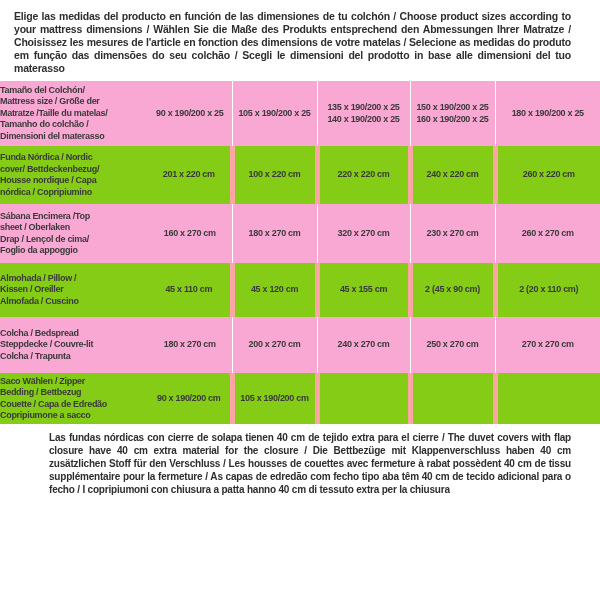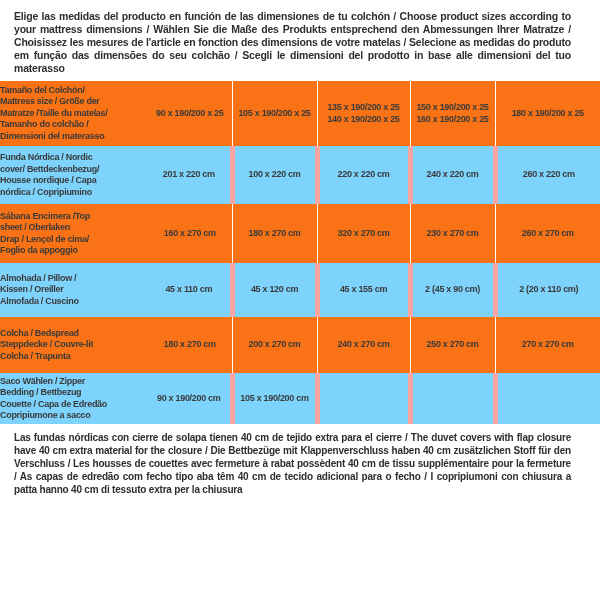--- a/index.html
+++ b/index.html
@@ -45,32 +45,33 @@
     padding: 0;
   }
   td.label {
     text-align: left;
     padding-left: 20px;
     padding-right: 4px;
   }
   td.val {
     text-align: center;
   }
-  tr.shade { background: #f97316; }
-  tr.plain { background: #7dd3fc; }
+  tr.shade { background: #f9a8d4; }
+  tr.plain { background: #84cc16; }
   tr.plain td.val + td.val { border-left: 5px solid #fca5a5; }
   tr.shade td.val + td.val { border-left: 1px solid #ffffff; }
   .note {
     padding: 7px 14px 0 14px;
     font-size: 10px;
     line-height: 13px;
     font-weight: bold;
     letter-spacing: -0.2px;
     text-align: justify;
     color: #2e2e2e;
+    margin-left: 35px;
   }
 </style>
 </head>
 <body>
 
 <div class="page">
 
   <div class="intro">Elige las medidas del producto en función de las dimensiones de tu colchón / Choose product sizes according to your mattress dimensions / Wählen Sie die Maße des Produkts entsprechend den Abmessungen Ihrer Matratze / Choisissez les mesures de l'article en fonction des dimensions de votre matelas / Selecione as medidas do produto em função das dimensões do seu colchão / Scegli le dimensioni del prodotto in base alle dimensioni del tuo materasso</div>
 
   <table class="sizes">

